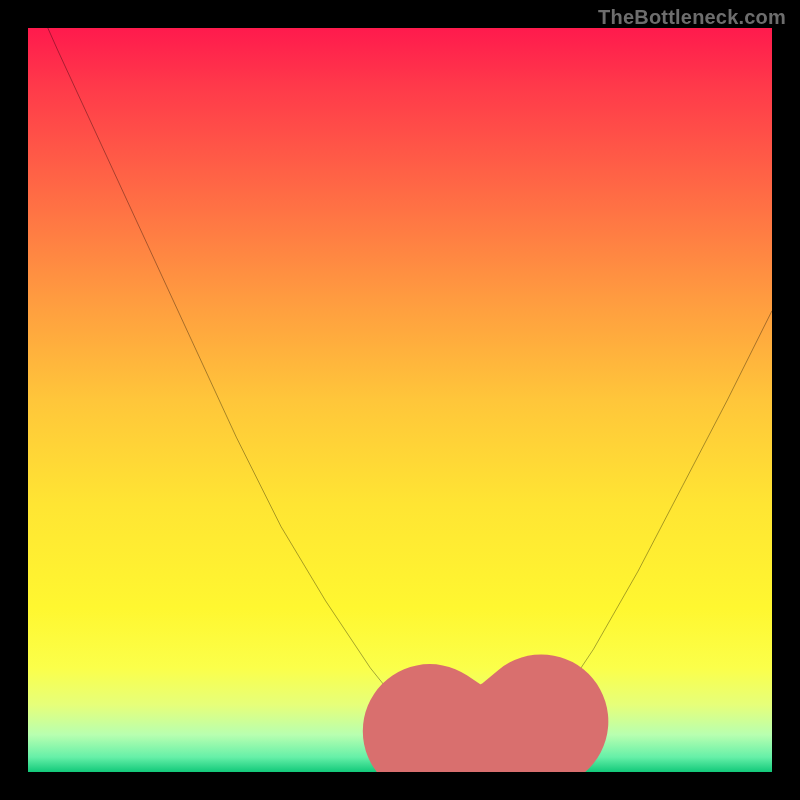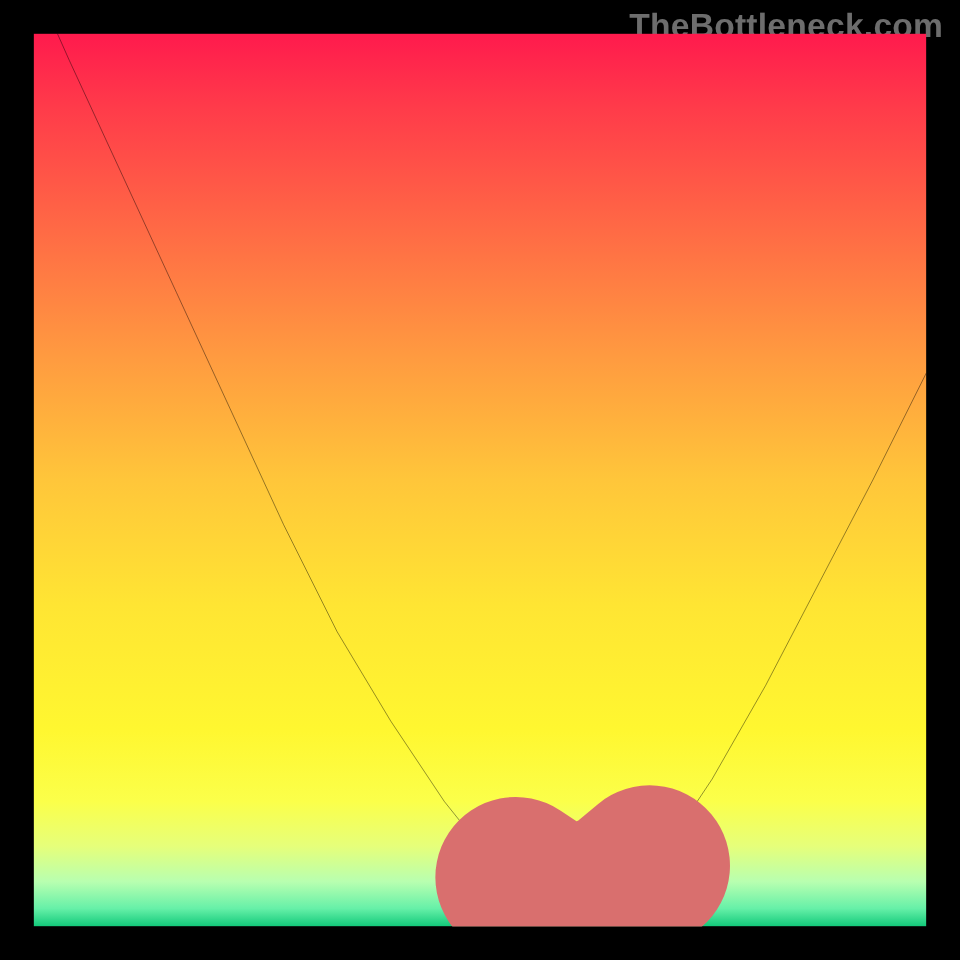--- a/index.html
+++ b/index.html
@@ -44,21 +44,21 @@
       #b8ffb0 95%,
       #66f0a8 98%,
       #12c97a 100%
     );
   }
   .watermark {
     position: absolute;
     top: 6px;
     right: 14px;
     color: #6d6d6d;
-    font-size: 28px;
+    font-size: 20px;
     font-weight: 600;
     letter-spacing: 0.2px;
     user-select: none;
   }
   svg.curve, svg.markers {
     position: absolute;
     top: 0;
     left: 0;
     width: 100%;
     height: 100%;

